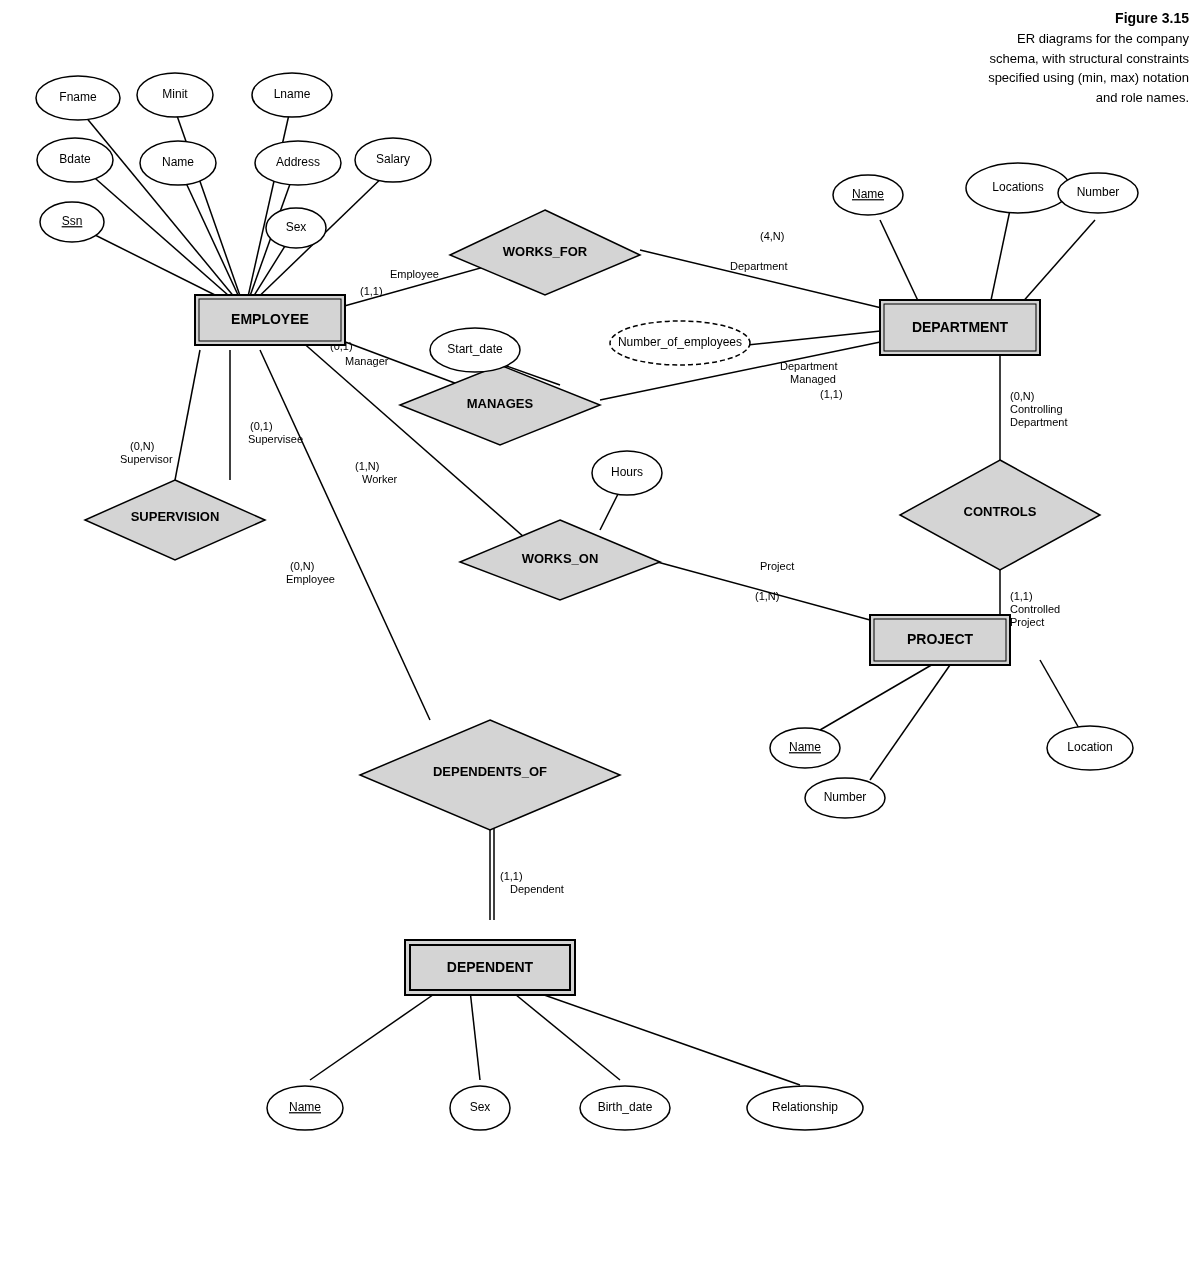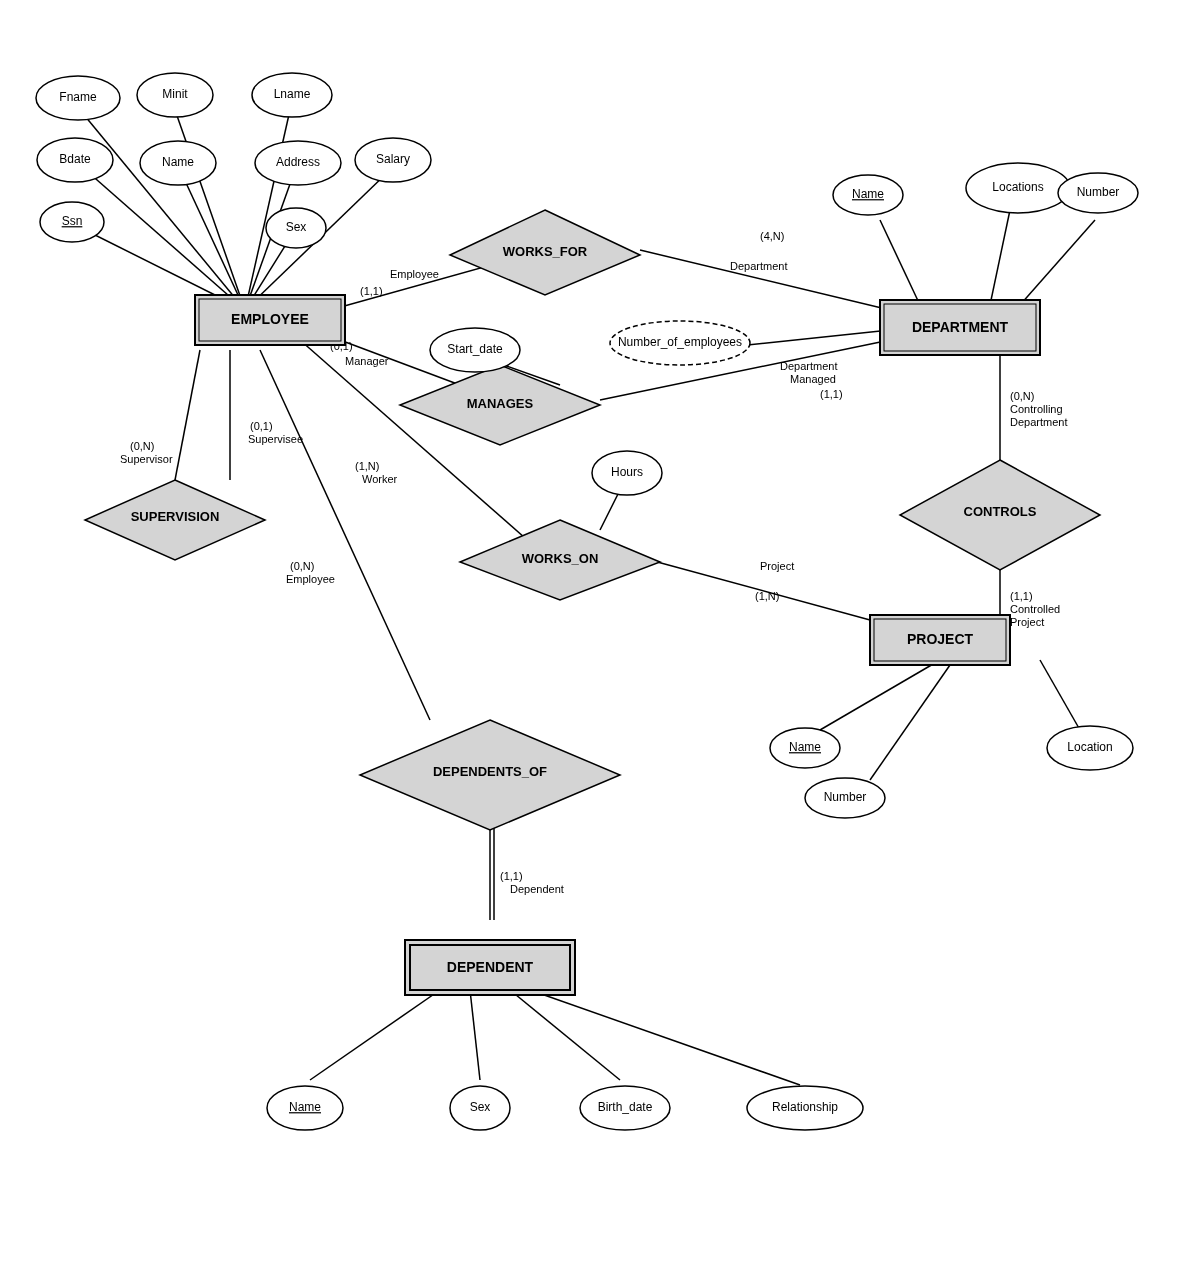--- a/index.html
+++ b/index.html
@@ -33,20 +33,27 @@
     }
     .figure-caption .fig-title {
       font-weight: bold;
       font-size: 14px;
     }
   </style>
 </head>
 <body>
 
 <div id="diagram-container">
+  <div class="figure-caption">
+    <div class="fig-title">Figure 3.15</div>
+    <div>ER diagrams for the company</div>
+    <div>schema, with structural constraints</div>
+    <div>specified using (min, max) notation</div>
+    <div>and role names.</div>
+  </div>
 
   <svg id="er-svg">
     <defs>
       <style>
         .entity-rect { fill: #d4d4d4; stroke: #000; stroke-width: 2; }
         .entity-rect-double { fill: #d4d4d4; stroke: #000; stroke-width: 2; }
         .entity-label { font-family: Arial, sans-serif; font-size: 14px; font-weight: bold; fill: #000; text-anchor: middle; dominant-baseline: middle; }
         .attr-ellipse { fill: #fff; stroke: #000; stroke-width: 1.5; }
         .attr-ellipse-dashed { fill: #fff; stroke: #000; stroke-width: 1.5; stroke-dasharray: 5,3; }
         .attr-label { font-family: Arial, sans-serif; font-size: 12px; fill: #000; text-anchor: middle; dominant-baseline: middle; }

